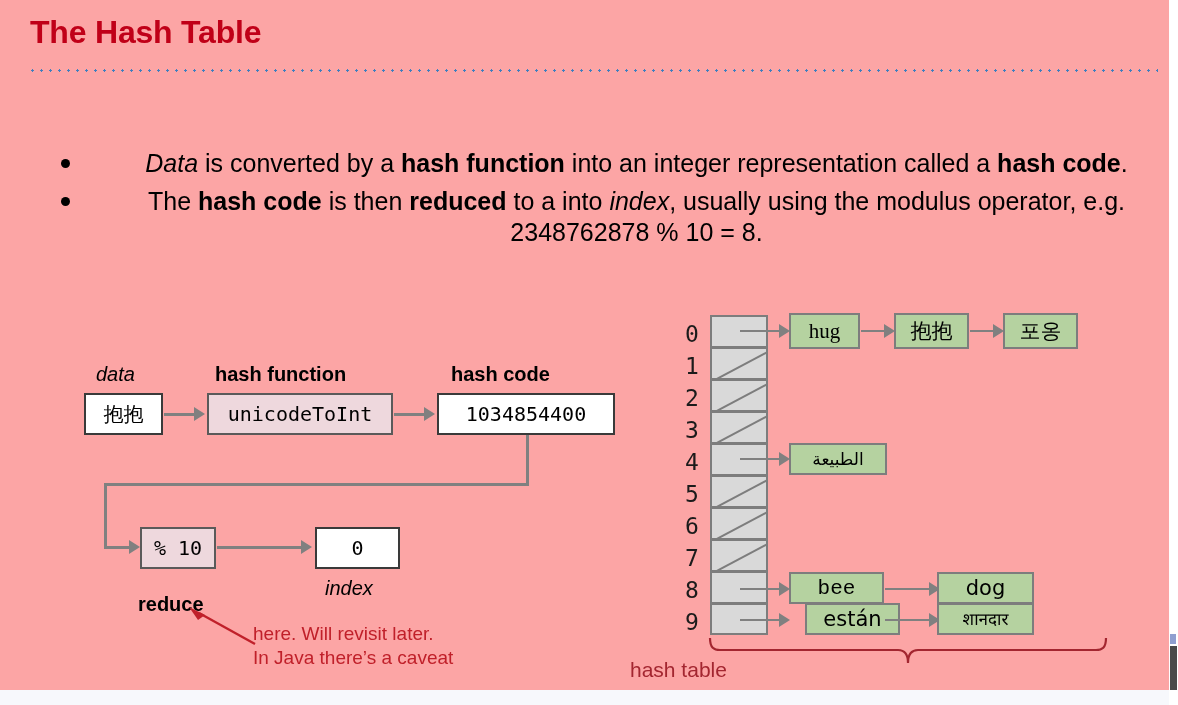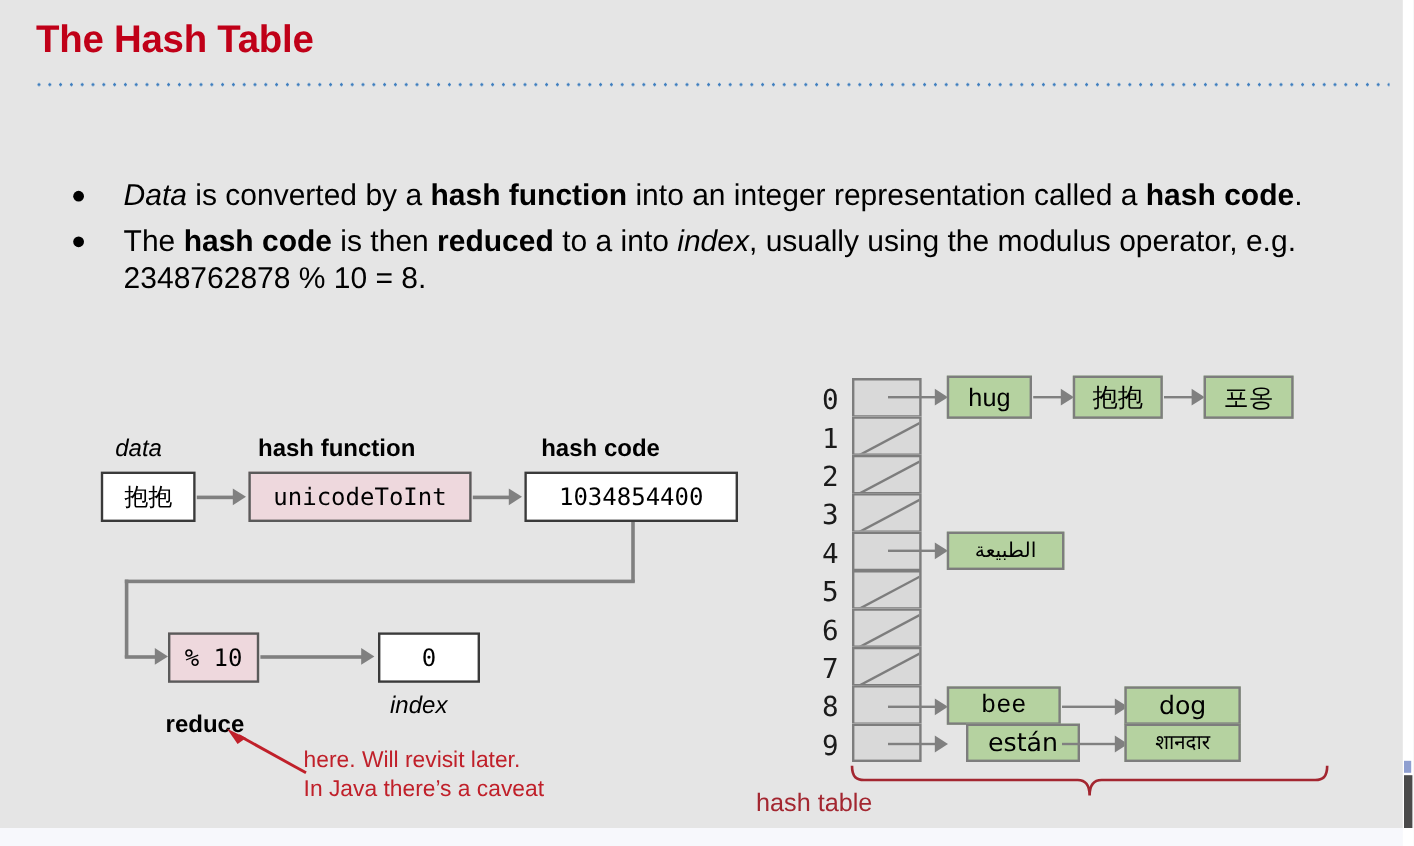--- a/index.html
+++ b/index.html
@@ -14,21 +14,21 @@
     overflow: hidden;
     font-family: "Liberation Sans", sans-serif;
     color: #000000;
   }
 
   .slide {
     position: absolute;
     left: 0; top: 0;
     width: 1178px;
     height: 690px;
-    background: #e5e5e5;
+    background: #fca5a5;
     overflow: hidden;
   }
 
   
   .title {
     position: absolute;
     left: 30px;
     top: 14px;
     font-size: 32px;
     font-weight: bold;
@@ -61,20 +61,21 @@
     left: 45px;
     top: 148px;
     width: 1125px;
     font-size: 25px;
     line-height: 1.26;
   }
   .bullet {
     position: relative;
     padding-left: 58px;
     margin-bottom: 6px;
+    text-align: center;
   }
   .bullet .dot {
     position: absolute;
     left: 16px;
     top: 0.45em;
     width: 9px;
     height: 9px;
     border-radius: 50%;
     background: #000;
   }
@@ -181,21 +182,21 @@
     background: #b5d2a0;
     border: 2px solid #7d7d7d;
     display: flex;
     align-items: center;
     justify-content: center;
     font-size: 21px;
     font-family: "DejaVu Sans", sans-serif;
     color: #000;
     line-height: 1;
   }
-  .node.mono { font-family: Liberation Sans, sans-serif; }
+  .node.mono { font-family: Liberation Serif, serif; }
   .node.small { font-size: 17px; }
 
   .brace-wrap {
     position: absolute;
     left: 708px;
     top: 638px;
     width: 400px;
     height: 26px;
   }
   .ht-caption {

